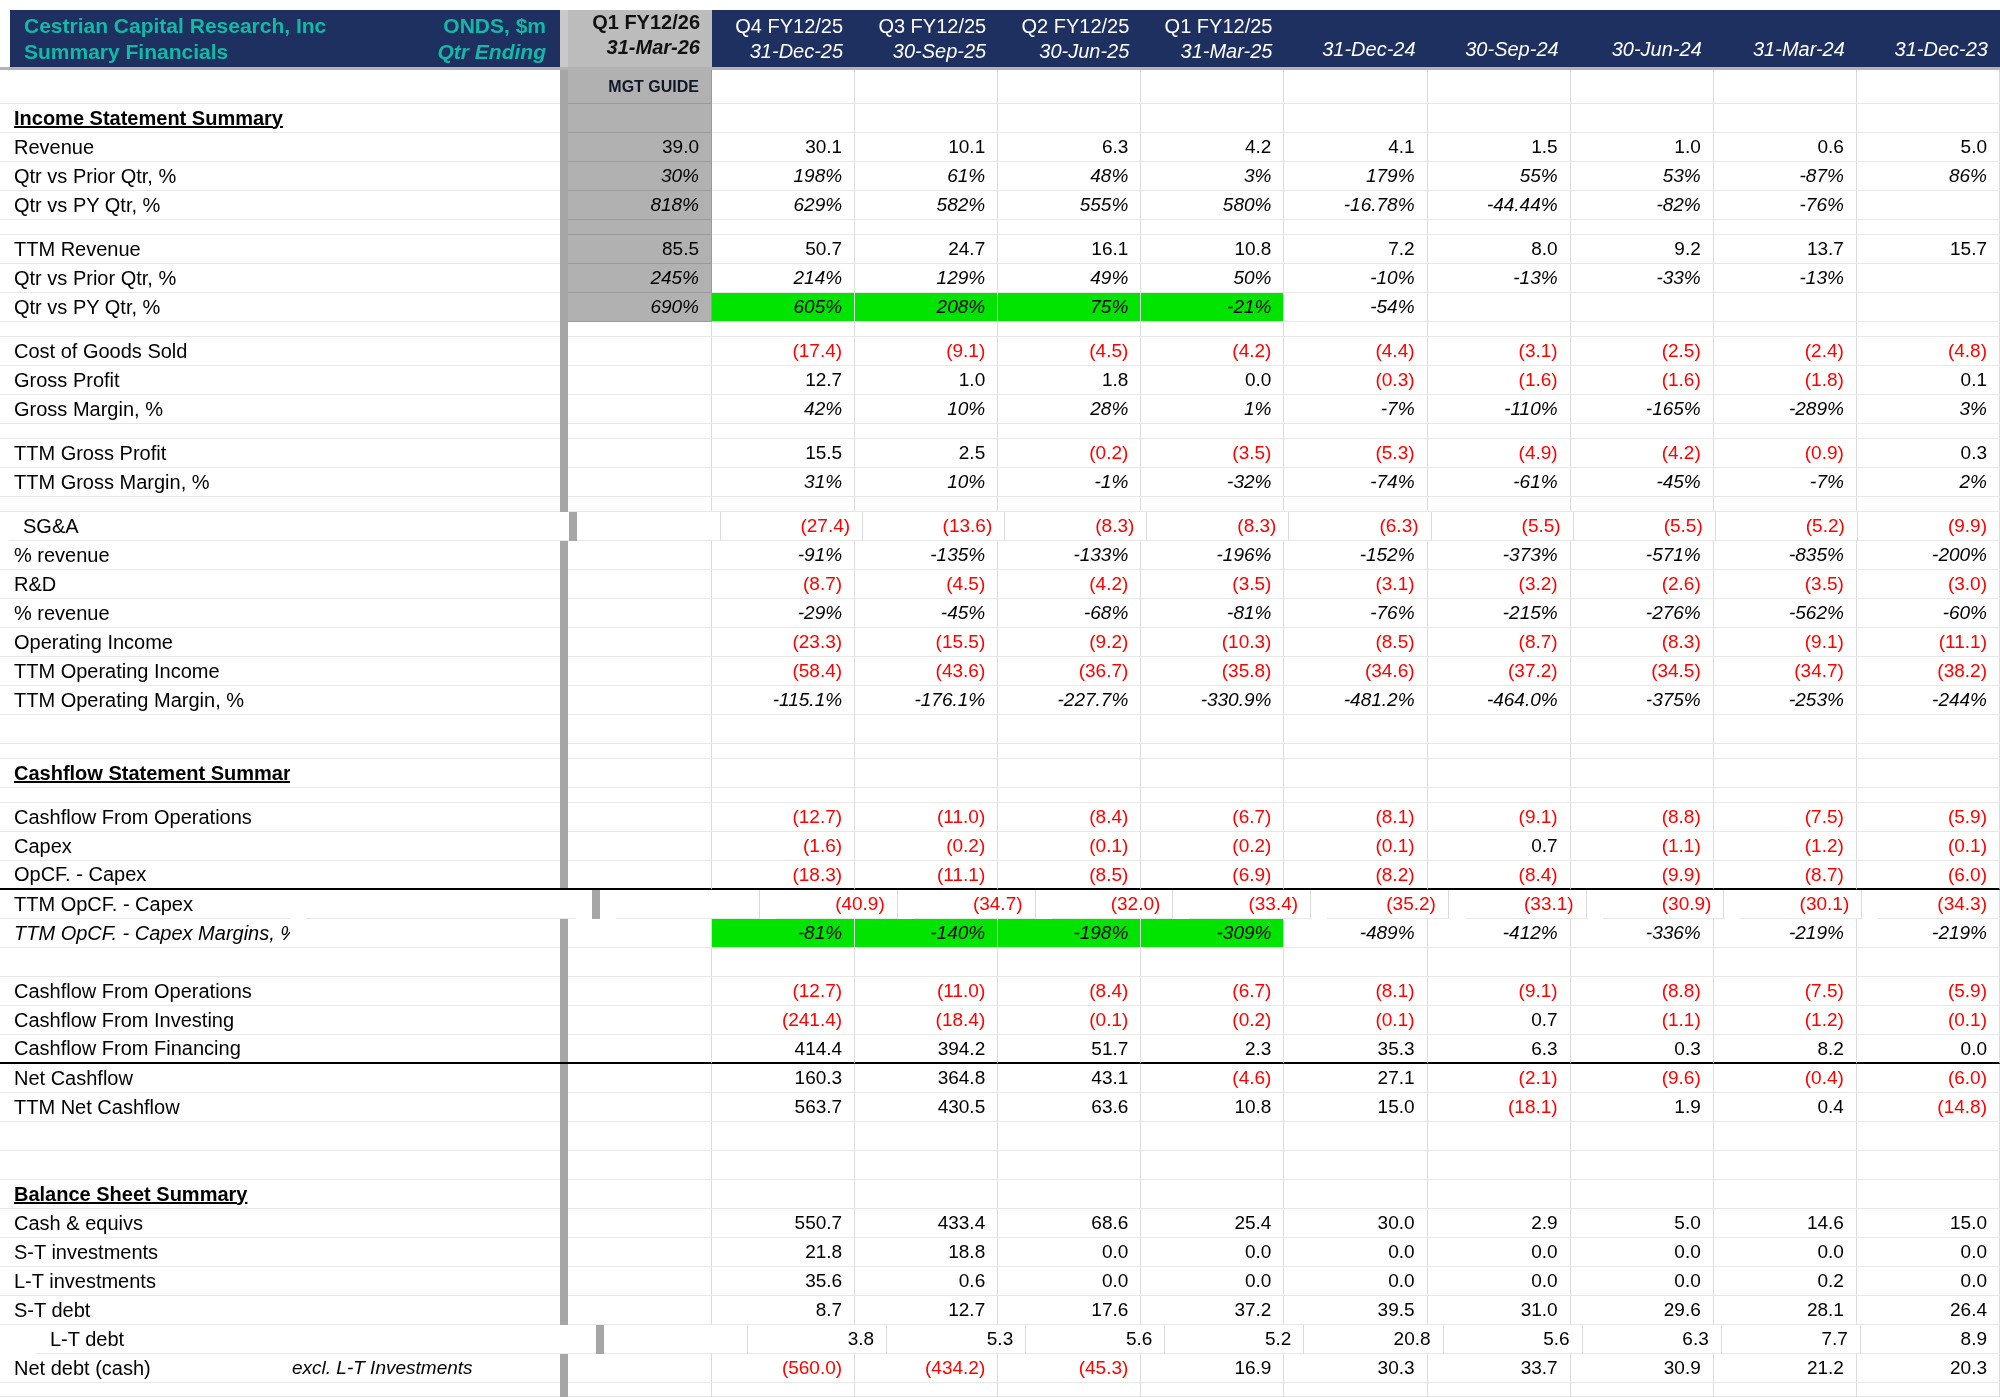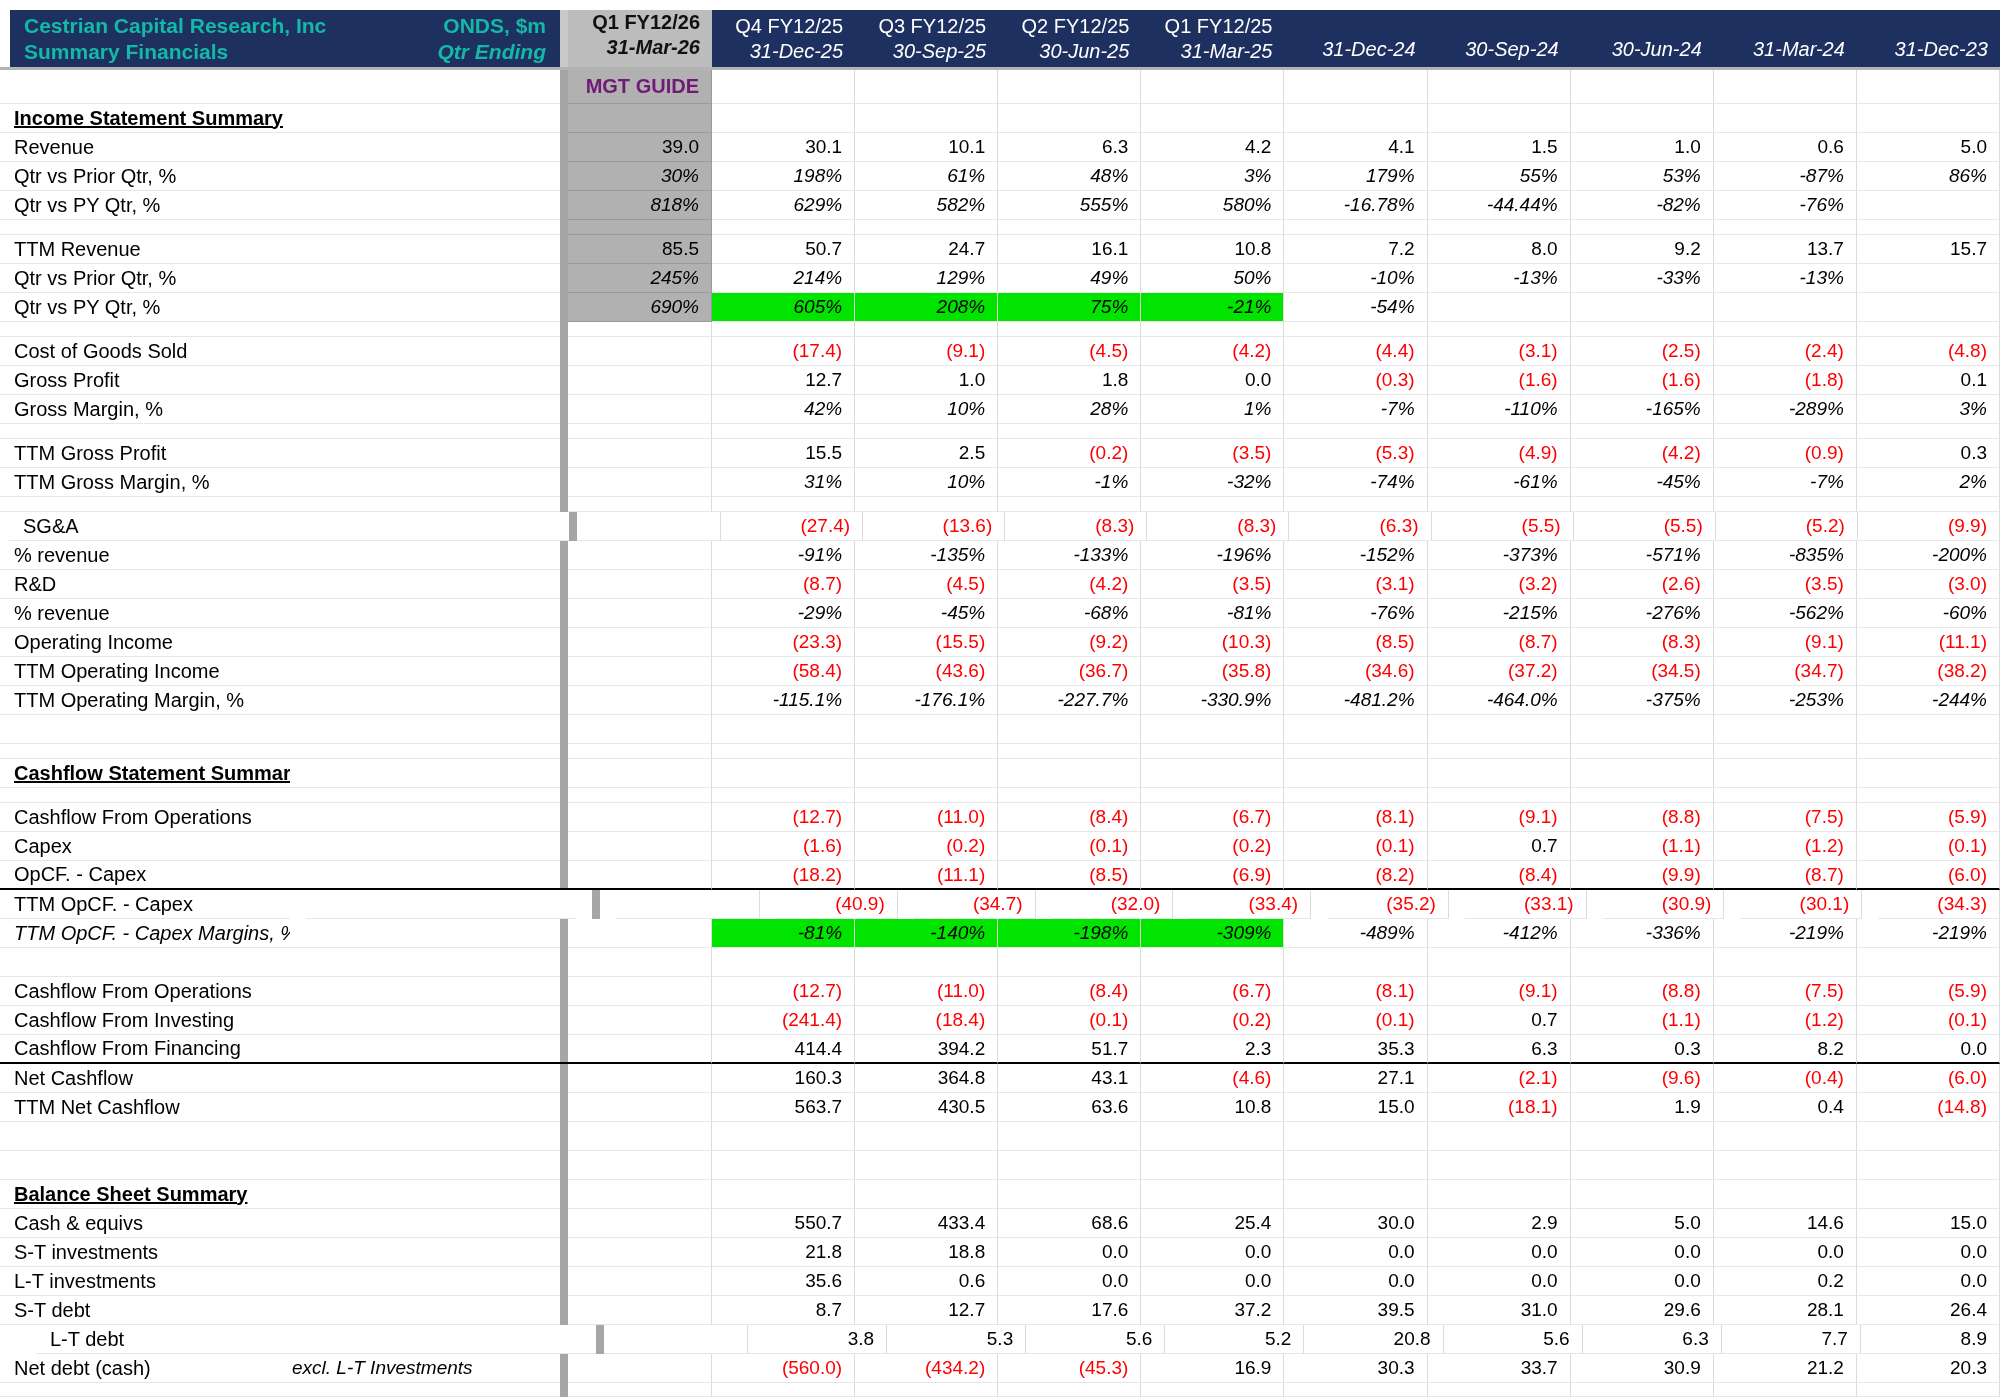--- a/index.html
+++ b/index.html
@@ -33,21 +33,21 @@
   .row{display:grid;grid-template-columns:290px 270px 8px 144px repeat(9,1fr);width:100%}
   .c{display:flex;align-items:center;min-width:0;overflow:hidden}
   .lab{padding-left:14px;font-size:20px;white-space:nowrap;border-bottom:1px solid var(--gridlight)}
   .note{font-size:19px;font-style:italic;padding-left:2px;white-space:nowrap;border-bottom:1px solid var(--gridlight)}
   .strip{background:var(--strip)}
   .v{justify-content:flex-end;padding-right:12px;font-size:19px;border-right:1px solid var(--grid);border-bottom:1px solid var(--gridlight);white-space:nowrap}
   .sec{font-weight:700;text-decoration:underline}
   .red{color:var(--red)}
   .green{background:var(--green)}
   .gg{background:var(--gg);border-bottom:1px solid #9a9a9a;border-right:1px solid #9a9a9a}
-  .badge{font-weight:700;font-style:normal;font-size:20px;color:#701a75}
+  .badge{font-weight:700;font-style:normal;font-size:16px;color:#0f172a}
   .rule>.c{border-bottom:2px solid #000 !important}
 </style>
 </head>
 <body>
 
 <div class="sheet">
   <div class="topstrip"></div>
 
   <div class="hdr">
     <div class="hpad"></div>
@@ -554,21 +554,21 @@
         <div class="c v">0.7</div>
         <div class="c v red">(1.1)</div>
         <div class="c v red">(1.2)</div>
         <div class="c v red">(0.1)</div>
       </div>
       <div class="row rule" style="height: 29px;">
         <div class="c lab">OpCF. - Capex</div>
         <div class="c note"></div>
         <div class="c strip"></div>
         <div class="c v"></div>
-        <div class="c v red">(18.2)</div>
+        <div class="c v red">(18.3)</div>
         <div class="c v red">(11.1)</div>
         <div class="c v red">(8.5)</div>
         <div class="c v red">(6.9)</div>
         <div class="c v red">(8.2)</div>
         <div class="c v red">(8.4)</div>
         <div class="c v red">(9.9)</div>
         <div class="c v red">(8.7)</div>
         <div class="c v red">(6.0)</div>
       </div>
       <div class="row" style="height: 29px; gap: 16px;">

